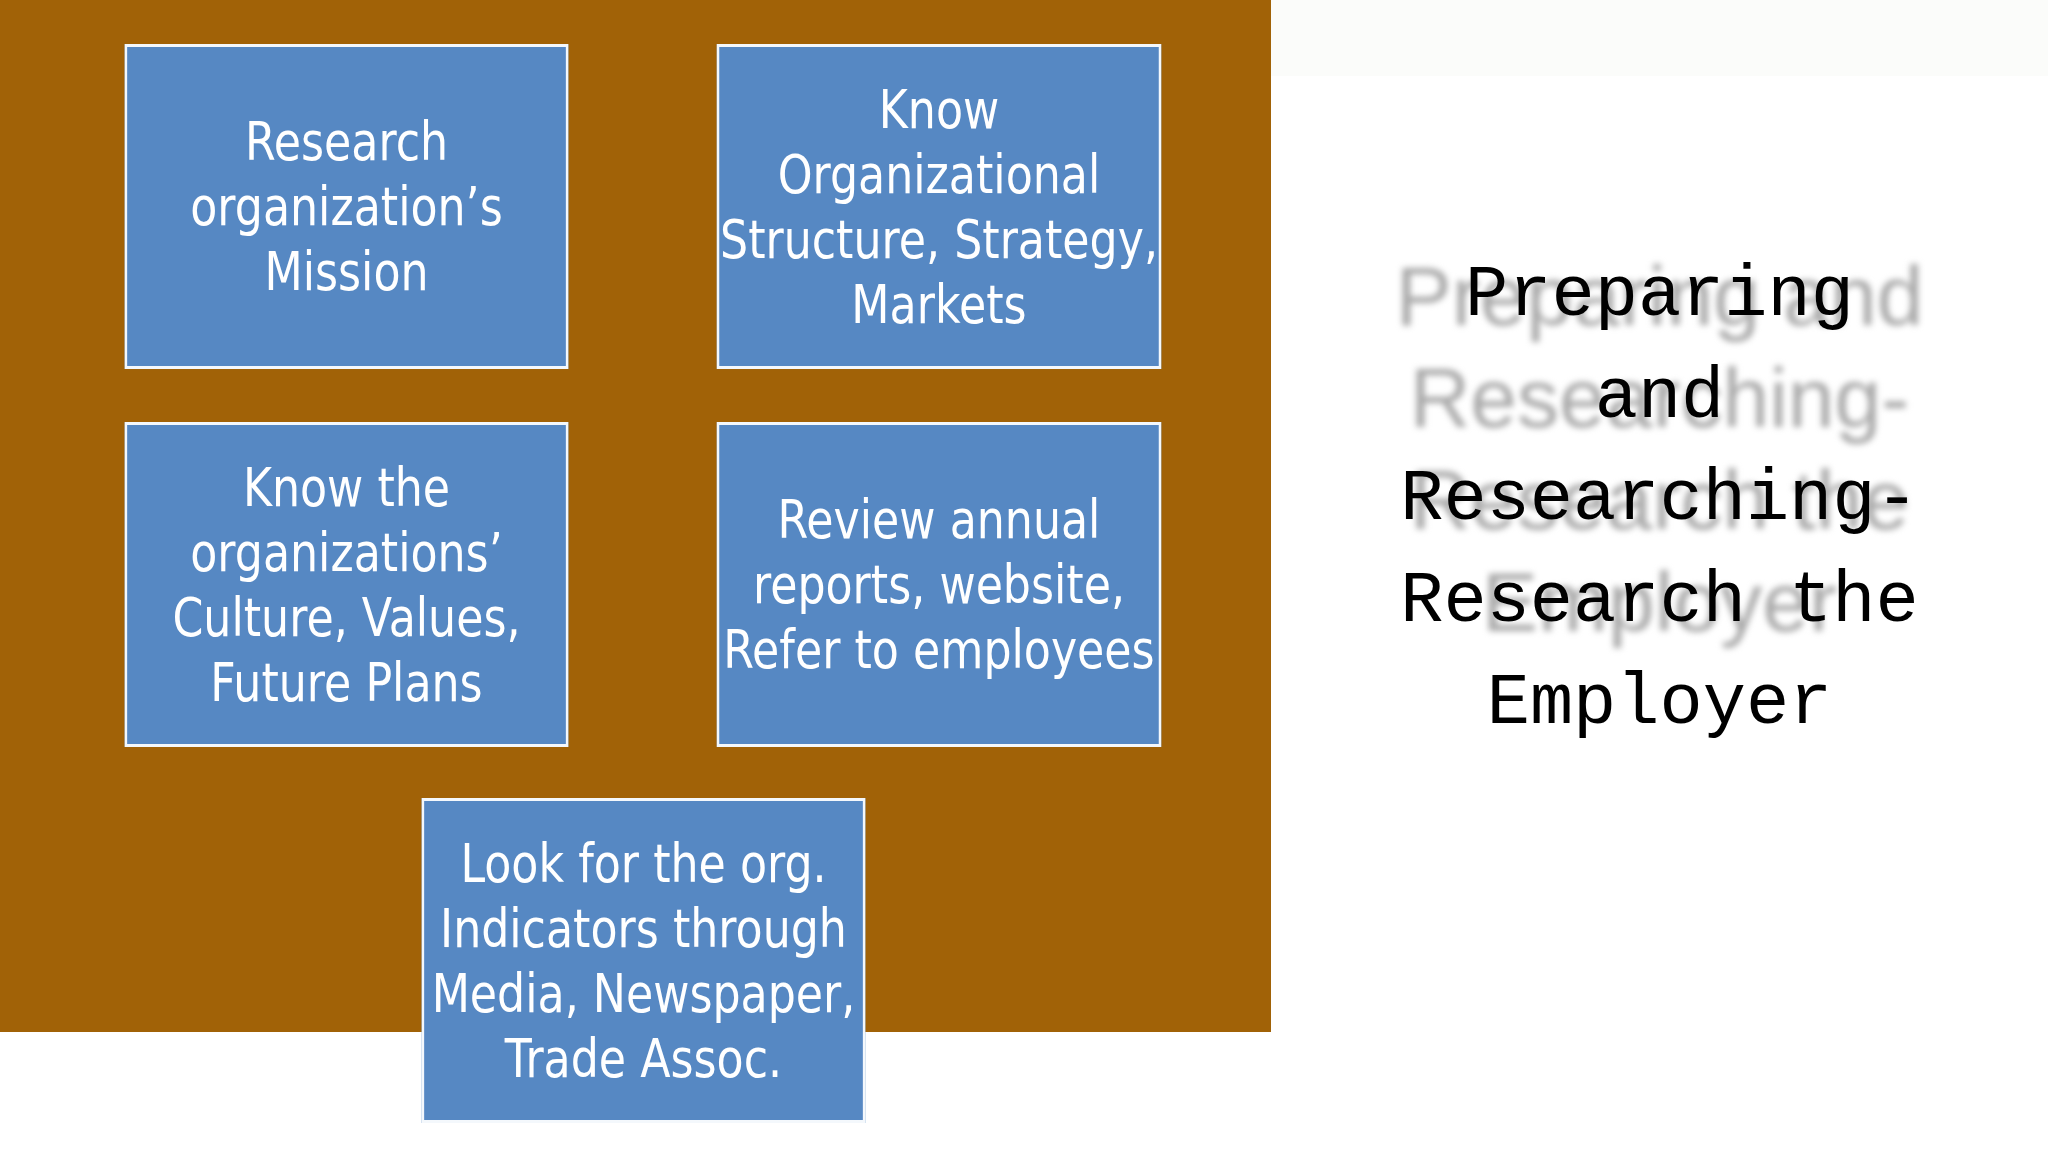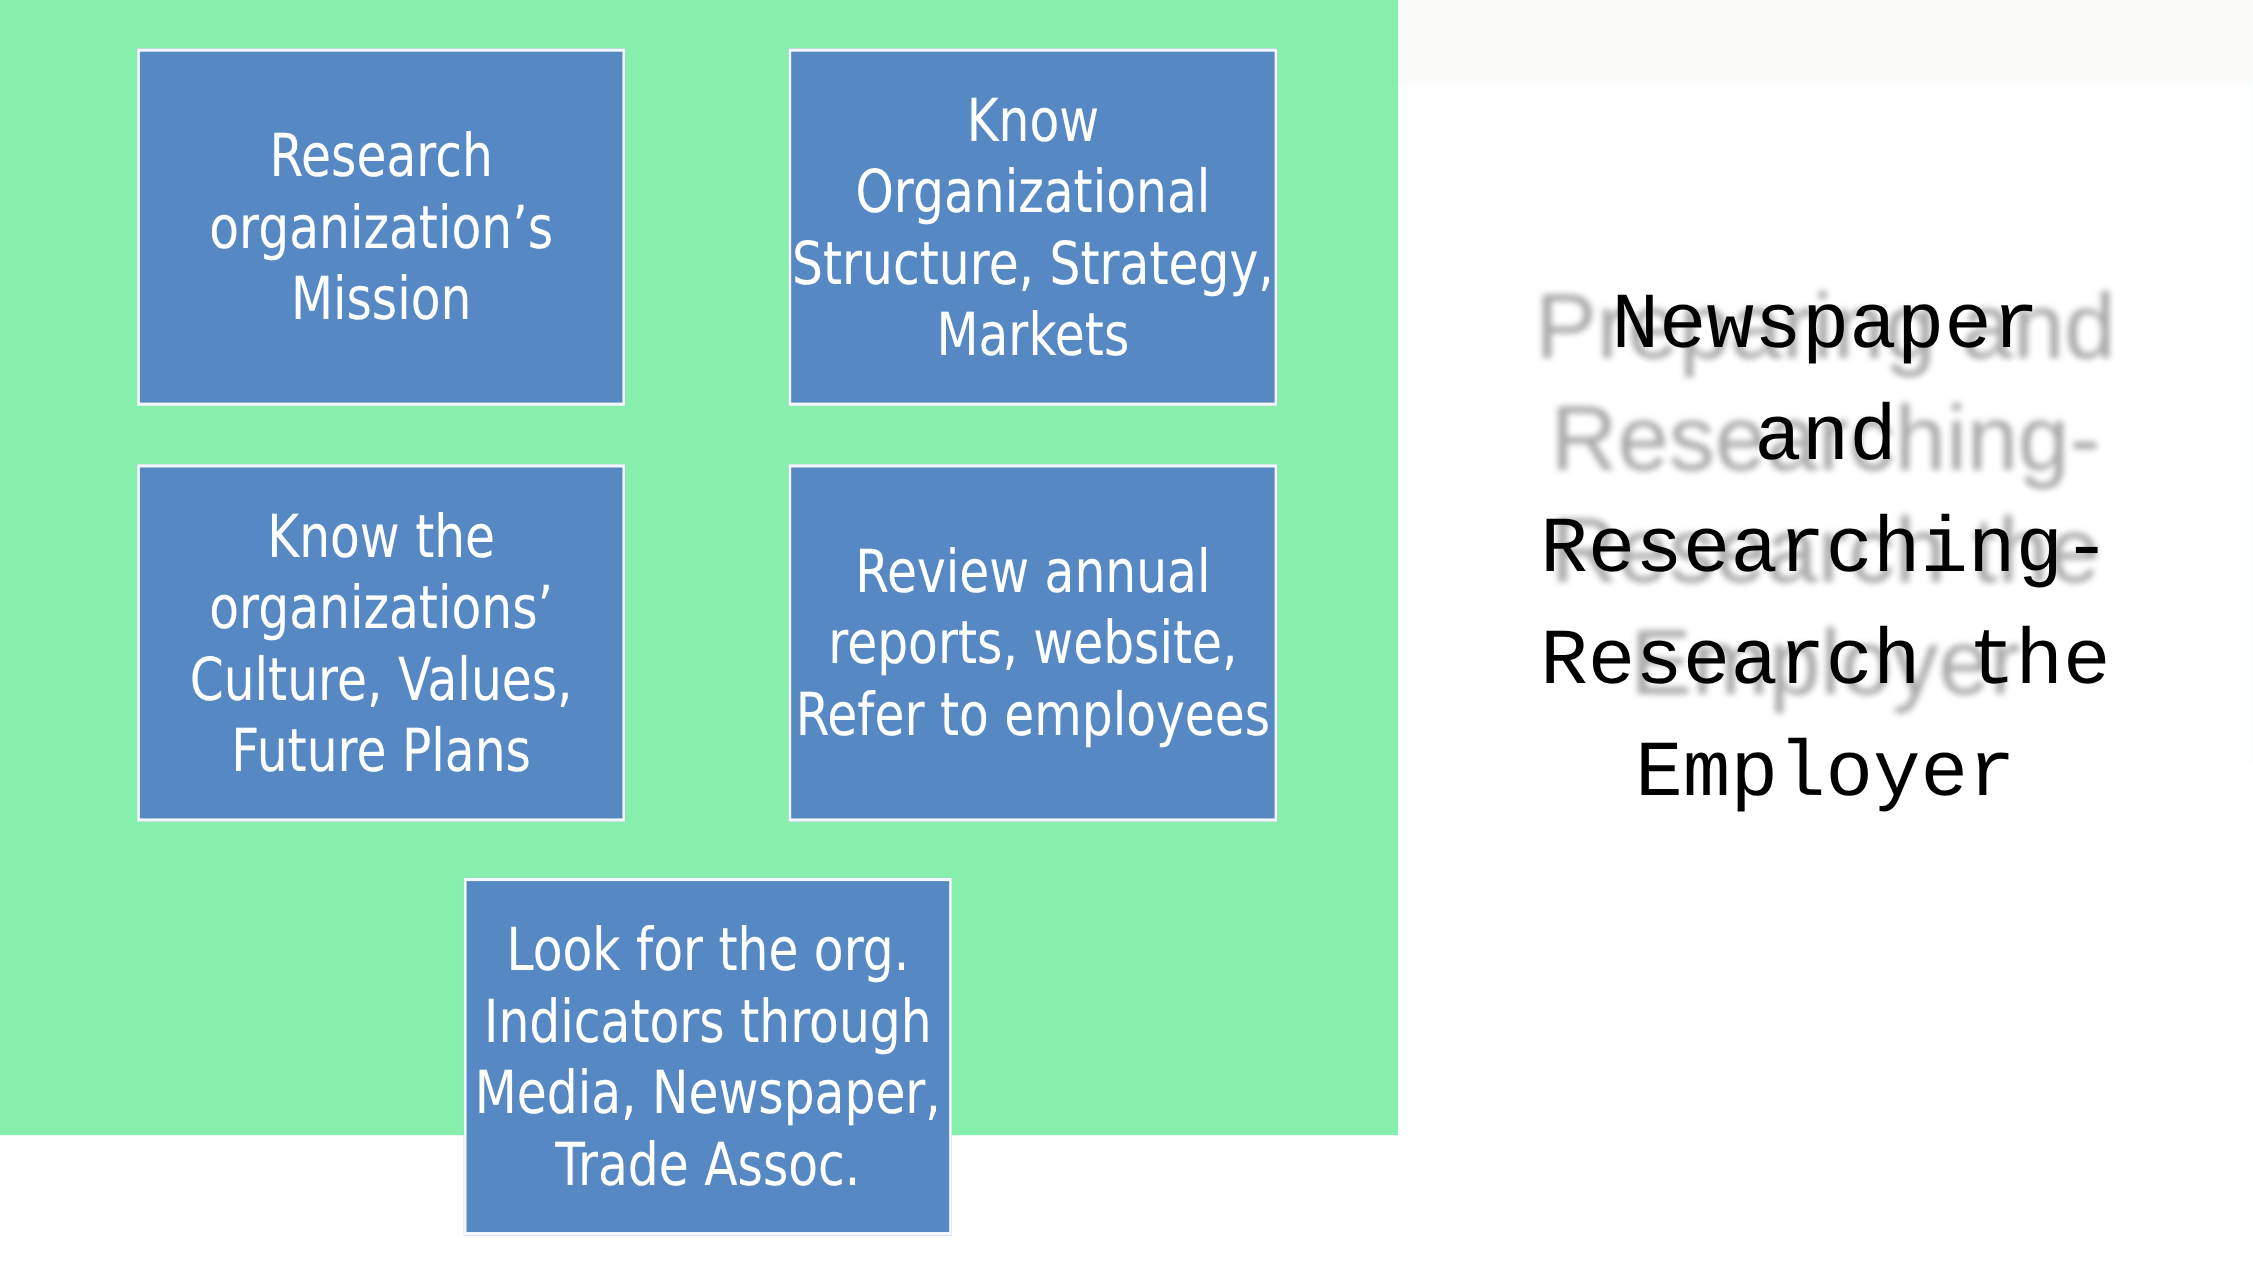--- a/index.html
+++ b/index.html
@@ -1,17 +1,17 @@
 <!DOCTYPE html>
 <html><head>
 <meta charset="utf-8">
 <style>
   html, body { margin:0; padding:0; }
   body { width:2048px; height:1152px; position:relative; overflow:hidden; background:#ffffff; font-family:"Liberation Sans", sans-serif; }
-  .panel { position:absolute; left:0; top:0; width:1271px; height:1032px; background:#86efac; }
+  .panel { position:absolute; left:0; top:0; width:1271px; height:1032px; background:#a16207; }
   .box { position:absolute; box-sizing:border-box; border:3px solid #f4f8fc; background:#5688c3;
          display:flex; align-items:center; justify-content:center; text-align:center;
          color:#ffffff; font-family:"DejaVu Sans", sans-serif; font-size:54px; line-height:65px;
          transform:scaleX(0.82); transform-origin:center; }
   .box span { display:block; white-space:pre-line; }
   .b1 { left:76px; top:44px; width:541px; height:325px; }
   .b2 { left:668px; top:44px; width:542px; height:325px; }
   .b3 { left:76px; top:422px; width:541px; height:325px; }
   .b4 { left:668px; top:422px; width:542px; height:325px; }
   .b5 { left:373px; top:798px; width:541px; height:325px; }
@@ -58,19 +58,19 @@
 
 <div class="right">
   <div class="topstrip"></div>
   <div class="title-wrap ghost">
     <span>Preparing and
 Researching-
 Research the
 Employer</span>
   </div>
   <div class="title-wrap sharp">
-    <span>Newspaper
+    <span>Preparing
 and
 Researching-
 Research the
 Employer</span>
   </div>
 </div>
 
 </body></html>

